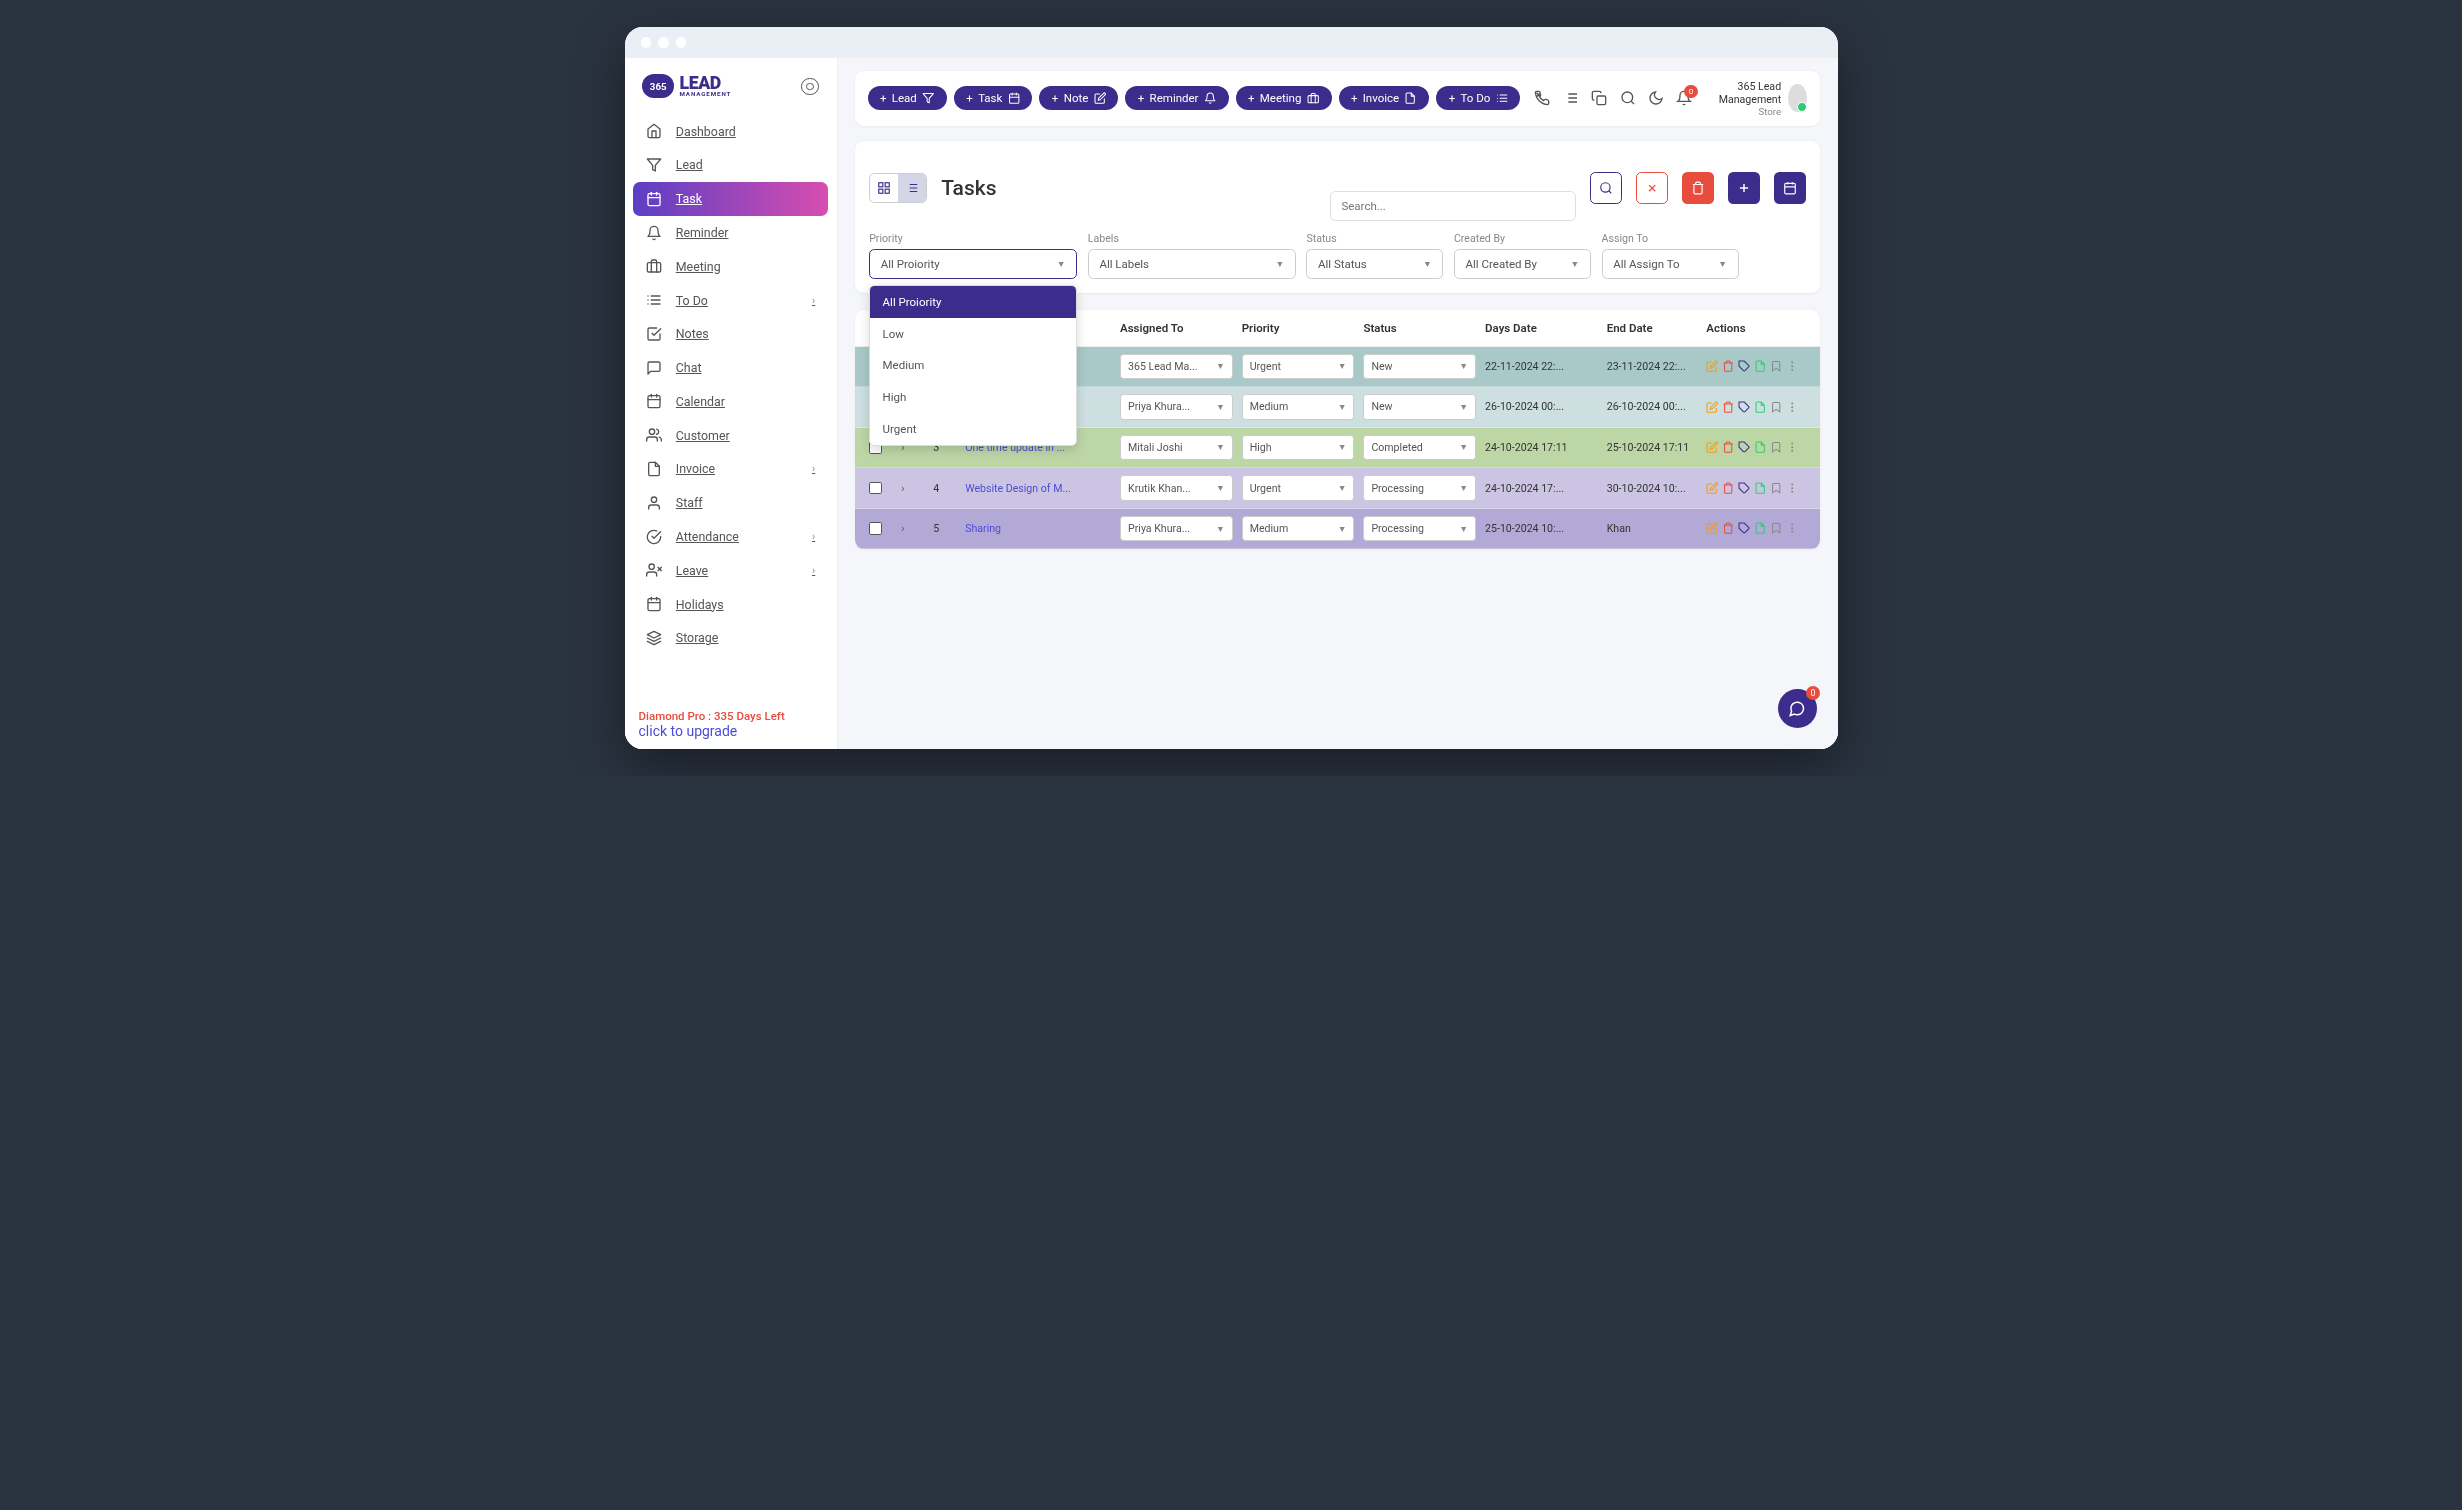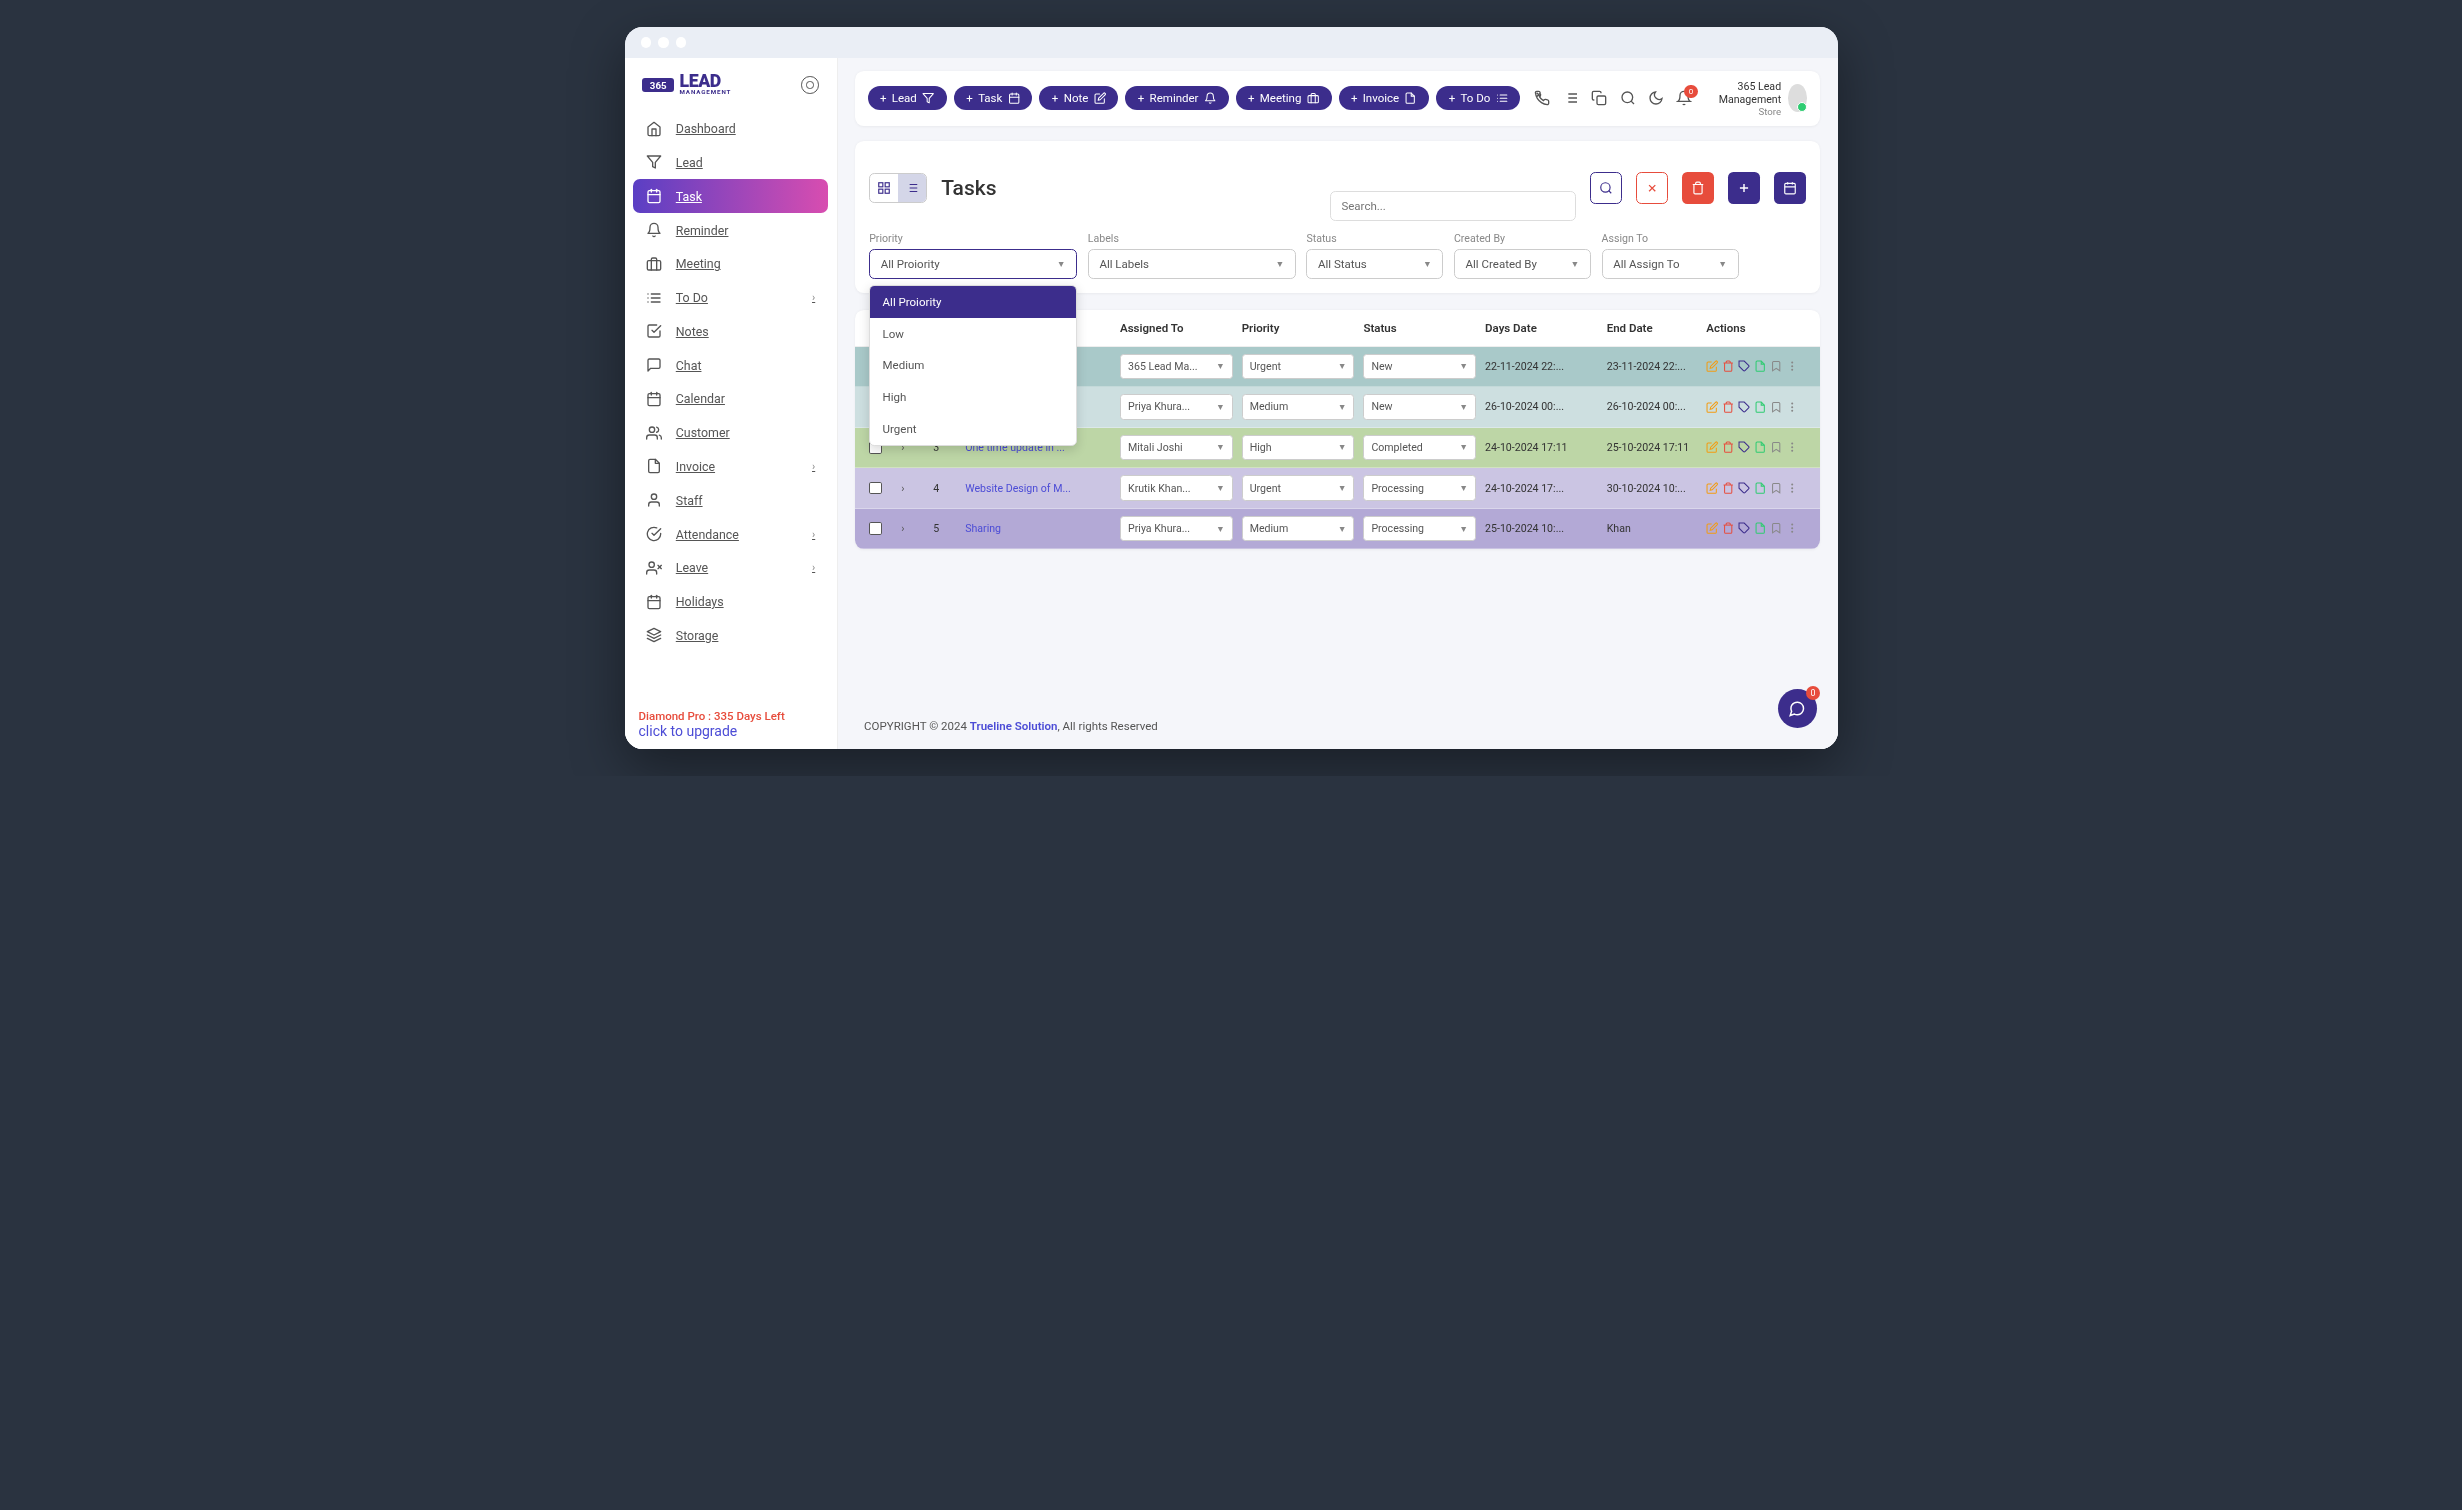--- a/index.html
+++ b/index.html
@@ -4,21 +4,21 @@
 <style>
 * { box-sizing: border-box; margin: 0; padding: 0; font-family: -apple-system, BlinkMacSystemFont, 'Segoe UI', Roboto, sans-serif; }
 body { background: #2a3340; padding: 26.6px; }
 .window { background: #eaeef5; border-radius: 17.7px; overflow: hidden; box-shadow: 0 17.7px 53px rgba(0,0,0,0.4); max-width: 1213px; margin: 0 auto; }
 .titlebar { background: #eaeef5; padding: 10.6px 16px; display: flex; gap: 7px; }
 .dot { width: 10.6px; height: 10.6px; border-radius: 50%; background: #fff; }
 .app { background: #fff; display: flex; min-height: 691px; position: relative; }
 .sidebar { width: 213px; background: #fff; border-right: 0.9px solid #eee; display: flex; flex-direction: column; }
 .logo-wrap { padding: 16px 17.7px 8.9px; display: flex; align-items: center; justify-content: space-between; }
 .logo { display: flex; align-items: center; gap: 5.3px; }
-.logo-cal { width: 32px; height: 14px; background: #3c2d8c; border-radius: 3px; position: relative; display:flex; align-items:center; justify-content:center; color:#fff; font-size:9.7px; font-weight:700; }
+.logo-cal { width: 32px; height: 24px; background: #3c2d8c; border-radius: 13px; position: relative; display:flex; align-items:center; justify-content:center; color:#fff; font-size:9.7px; font-weight:700; }
 .logo-txt { display: flex; flex-direction: column; line-height: 0.9; }
 .logo-lead { font-weight: 900; font-size: 17.7px; color: #3c2d8c; letter-spacing: -0.4px; }
 .logo-mgmt { font-size: 6.2px; font-weight: 700; letter-spacing: 0.9px; color: #3c2d8c; }
 .record-btn { width: 17.7px; height: 17.7px; border: 1.3px solid #555; border-radius: 50%; display:flex; align-items:center; justify-content:center; }
 .record-btn:after { content:''; width:5.3px; height:5.3px; border-radius:50%; border:0.9px solid #555; }
 .nav { padding: 7px 8.9px; flex:1; }
 .nav-item { display: flex; align-items: center; gap: 14px; padding: 8.9px 12.4px; border-radius: 7px; cursor: pointer; color: #555; font-size: 12.4px; position:relative;text-decoration:underline; }
 .nav-item.active { background: linear-gradient(90deg, #5a3fc4 0%, #d84db0 100%); color: #fff; }
 .nav-icon { width: 16px; height: 16px; display:flex; align-items:center; justify-content:center; flex-shrink:0; }
 .nav-expand { margin-left:auto; font-size:10.6px; color:#888; }
@@ -831,23 +831,20 @@
                     <circle cx="12" cy="5" r="1"></circle>
                     <circle cx="12" cy="19" r="1"></circle>
                   </svg>
                 </span>
               </div>
     </div>
           </div>
       </div>
 
       <div style="flex:1"></div>
-      <div class="footer">
-        <span>COPYRIGHT © 2024 </span><b style="color:#4c4cd6">Trueline Solution</b><span>, All rights Reserved</span>
-      </div>
 
       <div class="chat-fab">
         <svg width="17.7" height="17.7" viewBox="0 0 24 24" fill="none" stroke="currentColor" stroke-width="2">
             <path d="M21 11.5a8.38 8.38 0 0 1-.9 3.8 8.5 8.5 0 0 1-7.6 4.7 8.38 8.38 0 0 1-3.8-.9L3 21l1.9-5.7a8.38 8.38 0 0 1-.9-3.8 8.5 8.5 0 0 1 4.7-7.6 8.38 8.38 0 0 1 3.8-.9h.5a8.48 8.48 0 0 1 8 8v.5z"></path>
           </svg>
         <div class="chat-badge">0</div>
       </div>
     </main>
   </div>
 </div>

